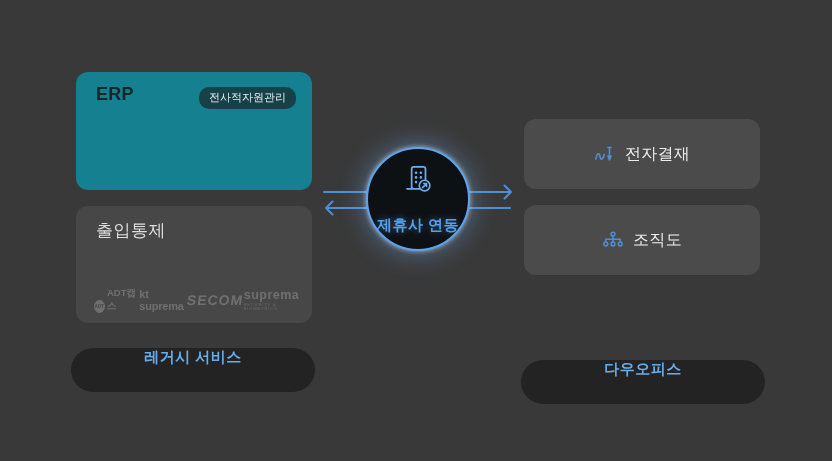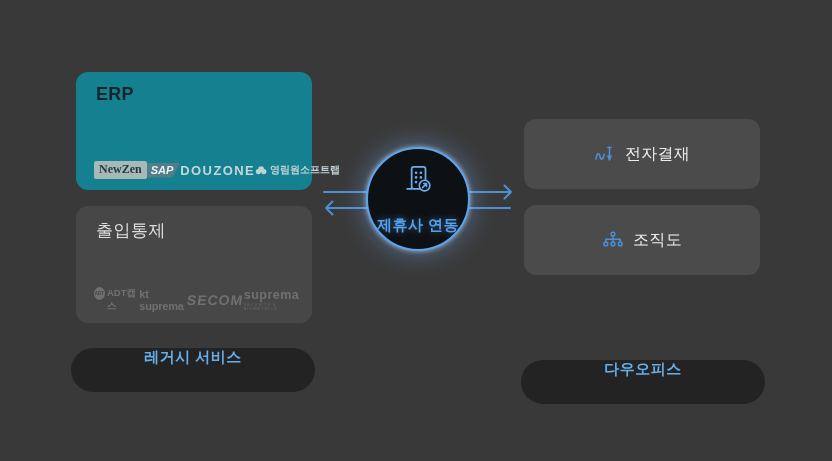--- a/index.html
+++ b/index.html
@@ -18,21 +18,21 @@
   .erp-badge { position:absolute; right:16px; top:15px; background:rgba(23,49,54,.8); color:#E7EFF0; font-size:11px; padding:3px 10px 4px; border-radius:10px; white-space:nowrap; }
   .erp-logos { position:absolute; left:18px; right:12px; bottom:11px; display:flex; align-items:center; justify-content:space-between; }
   .logo-newzen { background:#A6B8B8; color:#1E3A41; font-family:"Liberation Serif", serif; font-weight:bold; font-size:12px; padding:1px 5px 2px; border-radius:2px; }
   .logo-sap { color:#EAF1F2; font-weight:bold; font-style:italic; font-size:11px; background:#527E88; padding:1px 7px 2px 4px; clip-path:polygon(0 0,100% 0,76% 100%,0 100%); }
   .logo-douzone { color:#C4D6D9; font-weight:bold; font-size:13px; letter-spacing:1.4px; }
   .logo-ylw { color:#BFD2D5; font-size:10px; font-weight:bold; display:flex; align-items:center; gap:3px; white-space:nowrap; }
 
   .access-card { left:76px; top:206px; width:236px; height:117px; background:#474747; }
   .access-title { position:absolute; left:20px; top:13px; font-size:17px; color:#DEDEDE; letter-spacing:.5px; }
   .access-logos { position:absolute; left:18px; right:10px; bottom:10px; display:flex; align-items:center; justify-content:space-between; color:#707070; }
-  .adt-wrap { display:flex; align-items:flex-start; gap:2px; font-size:9.5px; font-weight:bold; color:#707070; }
+  .adt-wrap { display:flex; align-items:flex-end; gap:2px; font-size:9.5px; font-weight:bold; color:#707070; }
   .adt-circle { width:13px; height:13px; border-radius:50%; background:#6F6F6F; color:#454545; font-size:4.5px; display:flex; align-items:center; justify-content:center; font-weight:bold; letter-spacing:0; }
   .logo-kt { font-size:11px; font-weight:bold; letter-spacing:-.2px; }
   .logo-secom { font-size:14px; font-weight:bold; letter-spacing:1px; transform:skewX(-8deg); }
   .logo-suprema { font-size:12.5px; font-weight:bold; letter-spacing:.5px; line-height:1; }
   .logo-suprema .sub { display:block; font-size:4px; letter-spacing:.9px; font-weight:normal; margin-top:1.5px; opacity:.8; }
 
   
   .pill { position:absolute; width:244px; height:44px; border-radius:22px; background:#232323;
           display:flex; justify-content:center;
           font-size:15px; font-weight:bold; color:#66AEEA; letter-spacing:.5px; }
@@ -64,35 +64,21 @@
     <g stroke="#4C8FD6" stroke-width="2" fill="none" stroke-linecap="round" stroke-linejoin="round">
       <path d="M324 192 H366"></path>
       <path d="M368 208 H326 M332.5 201.5 L326 208 L332.5 214.5"></path>
       <path d="M470 192 H511 M504.5 185.5 L511 192 L504.5 198.5"></path>
       <path d="M470 208 H510"></path>
     </g>
   </svg>
 
   <div class="card erp-card">
     <div class="erp-title">ERP</div>
-    <div class="erp-logos">
-      <span class="logo-newzen">NewZen</span>
-      <span class="logo-sap">SAP</span>
-      <span class="logo-douzone">DOUZONE</span>
-      <span class="logo-ylw">
-        <svg width="12" height="9" viewBox="0 0 12 9">
-          <g fill="#BFD2D5">
-            <circle cx="3.4" cy="5.6" r="2.6"></circle>
-              <circle cx="6.1" cy="3.1" r="2.9"></circle>
-              <circle cx="8.8" cy="5.6" r="2.6"></circle>
-          </g>
-        </svg>
-        <span>영림원소프트랩</span>
-      </span>
-    </div>
+    <div class="erp-badge">전사적자원관리</div>
   </div>
 
   <div class="card access-card">
     <div class="access-title">출입통제</div>
     <div class="access-logos">
       <span class="adt-wrap">
         <span class="adt-circle">ADT</span>
         <span>ADT캡스</span>
       </span>
       <span class="logo-kt">kt suprema</span>

